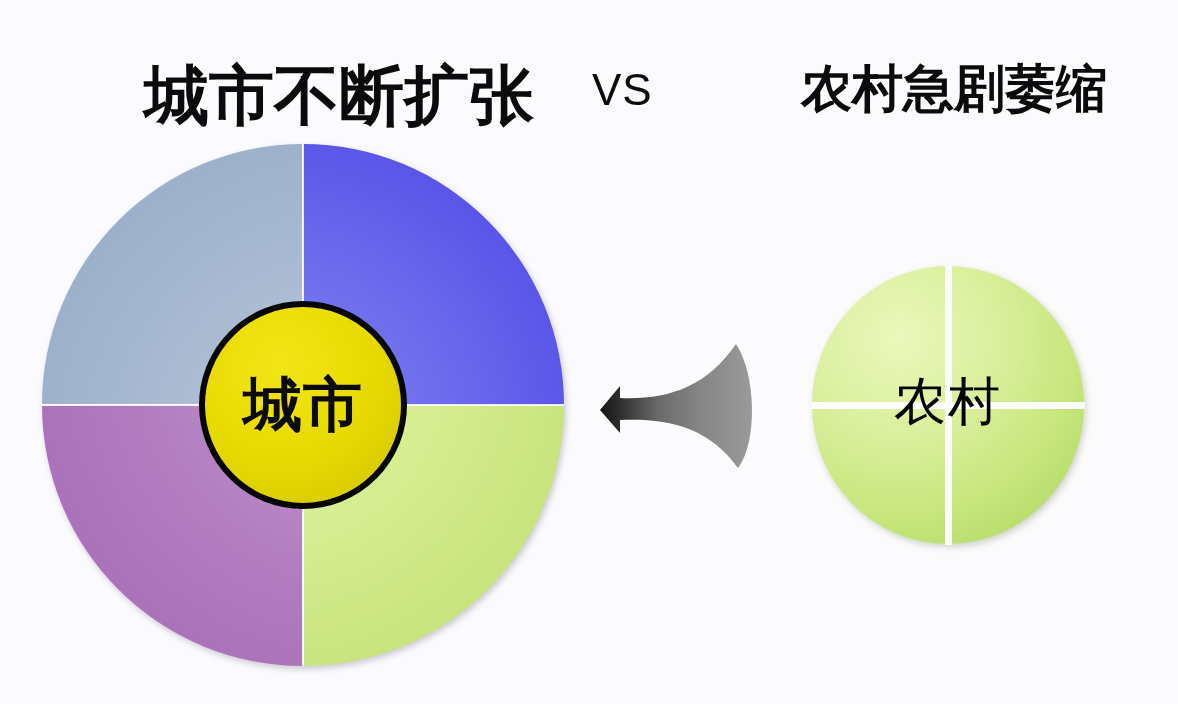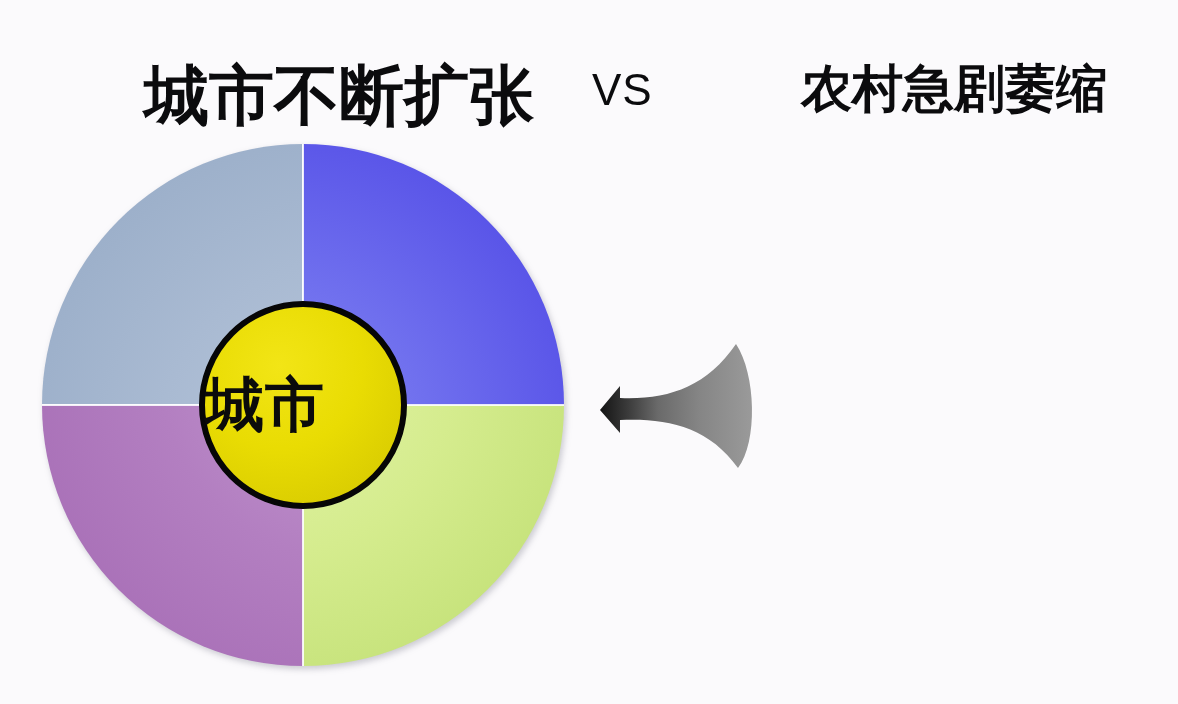--- a/index.html
+++ b/index.html
@@ -116,20 +116,21 @@
     width: 208px;
     height: 208px;
     margin-left: -104px;
     margin-top: -104px;
     border-radius: 50%;
     border: 6px solid #060606;
     box-sizing: border-box;
     background: radial-gradient(circle at 38% 30%, #f2e516 0%, #e9dc03 45%, #d2c500 100%);
     display: flex;
     align-items: center;
+    justify-content: center;
   }
   #city-hub-label {
     font-size: 59px;
     font-weight: bold;
     color: #0b0b0b;
     line-height: 1;
     letter-spacing: 1px;
   }
 
   
@@ -228,14 +229,20 @@
                L 24,56
                L 24,68
                C 70,70 110,58 140,14
                C 160,44 162,112 142,138
                C 112,96 70,88 24,90
                L 24,103
                Z" fill="url(#arrowGrad)"></path>
     </svg>
   </div>
 
+  <div id="village-wheel">
+    <div class="disc"></div>
+    <div class="cross-v"></div>
+    <div class="cross-h"></div>
+    <div id="village-label">农村</div>
+  </div>
 
 </div>
 
 </body></html>

